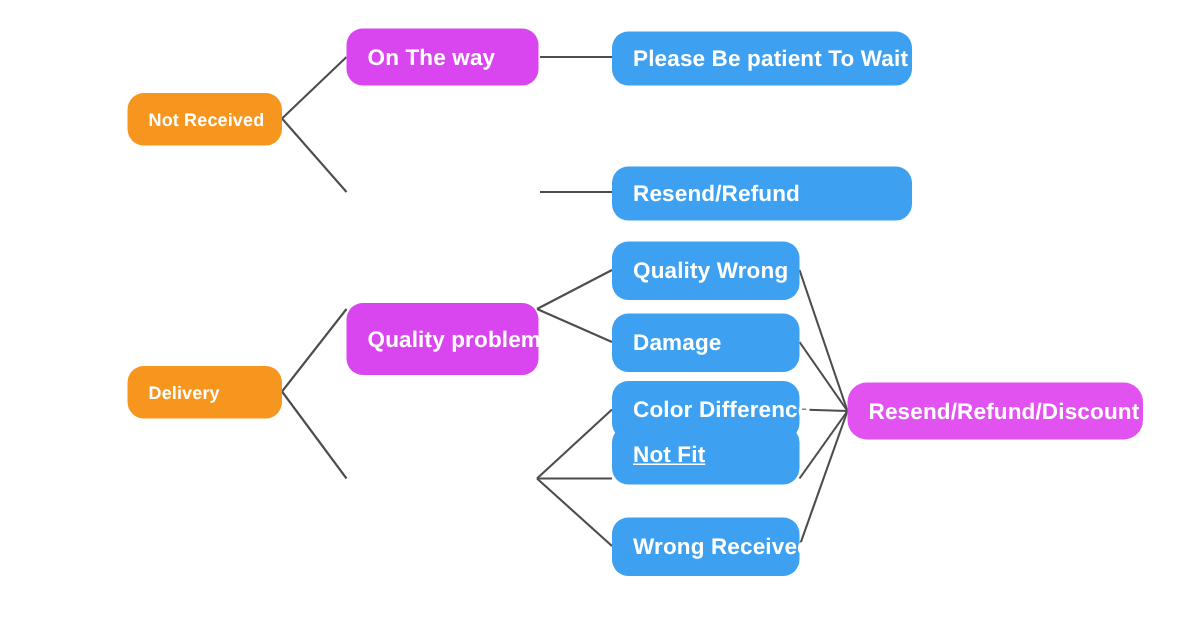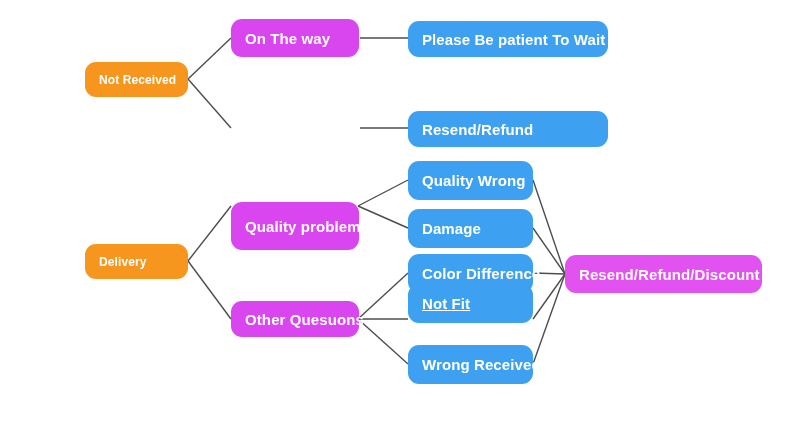--- a/index.html
+++ b/index.html
@@ -114,23 +114,20 @@
 
   <div class="node node-pink lvl2" style="left:231px; top:19px; width:128px; height:38px;">
     <span>On The way</span>
   </div>
 
 
   <div class="node node-pink lvl2" style="left:231px; top:188px; width:128px; height:48px;margin-top:14px;">
     <span>Quality problems</span>
   </div>
 
-  <div class="node node-pink lvl2" style="left:231px; top:301px; width:128px; height:36px;">
-    <span>Other Quesuons</span>
-  </div>
 
   <div class="node node-blue lvl3" style="left:408px; top:21px; width:200px; height:36px;">
     <span>Please Be patient To Wait</span>
   </div>
 
   <div class="node node-blue lvl3" style="left:408px; top:111px; width:200px; height:36px;align-items:center;">
     <span>Resend/Refund</span>
   </div>
 
   <div class="node node-blue lvl3" style="left:408px; top:161px; width:125px; height:39px;">
@@ -146,17 +143,17 @@
   </div>
 
   <div class="node node-blue lvl3" style="left:408px; top:284px; width:125px; height:39px;text-decoration:underline;">
     <span>Not Fit</span>
   </div>
 
   <div class="node node-blue lvl3" style="left:408px; top:345px; width:125px; height:39px;">
     <span>Wrong Received</span>
   </div>
 
-  <div class="node node-magenta lvl4" style="left:565px; top:255px; width:197px; height:38px;">
+  <div class="node node-magenta lvl4" style="left:565px; top:255px; width:197px; height:38px;border-radius:13px;">
     <span>Resend/Refund/Discount</span>
   </div>
 
 </div>
 
 </body></html>

